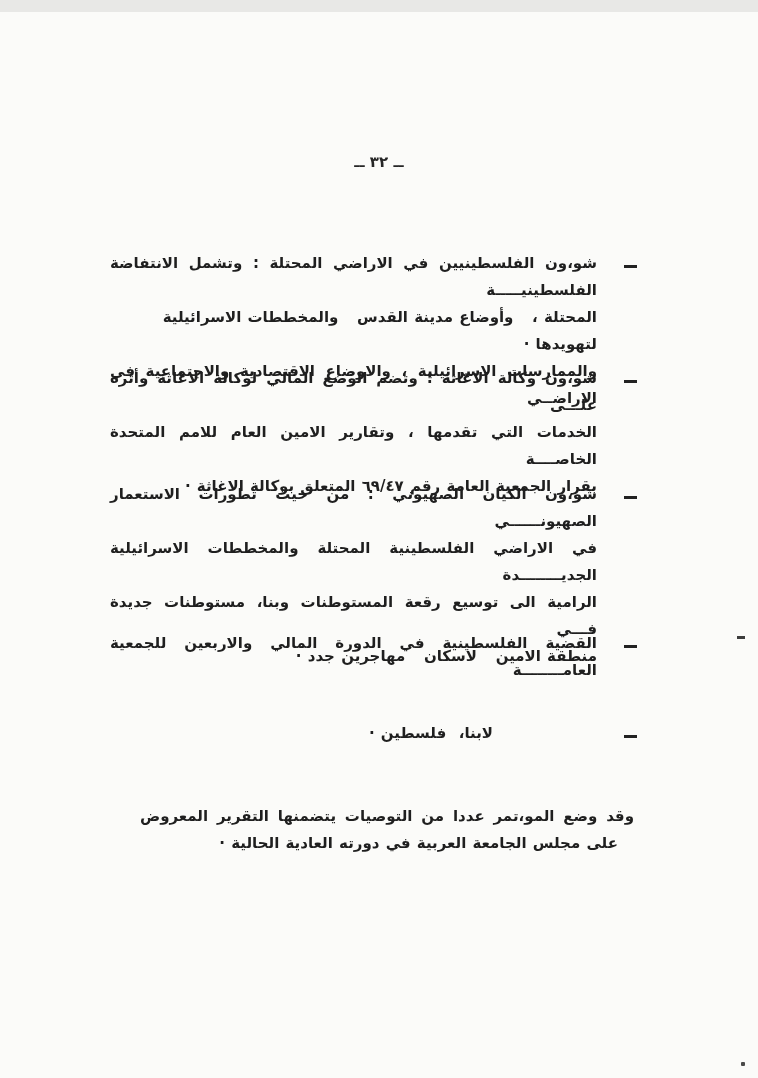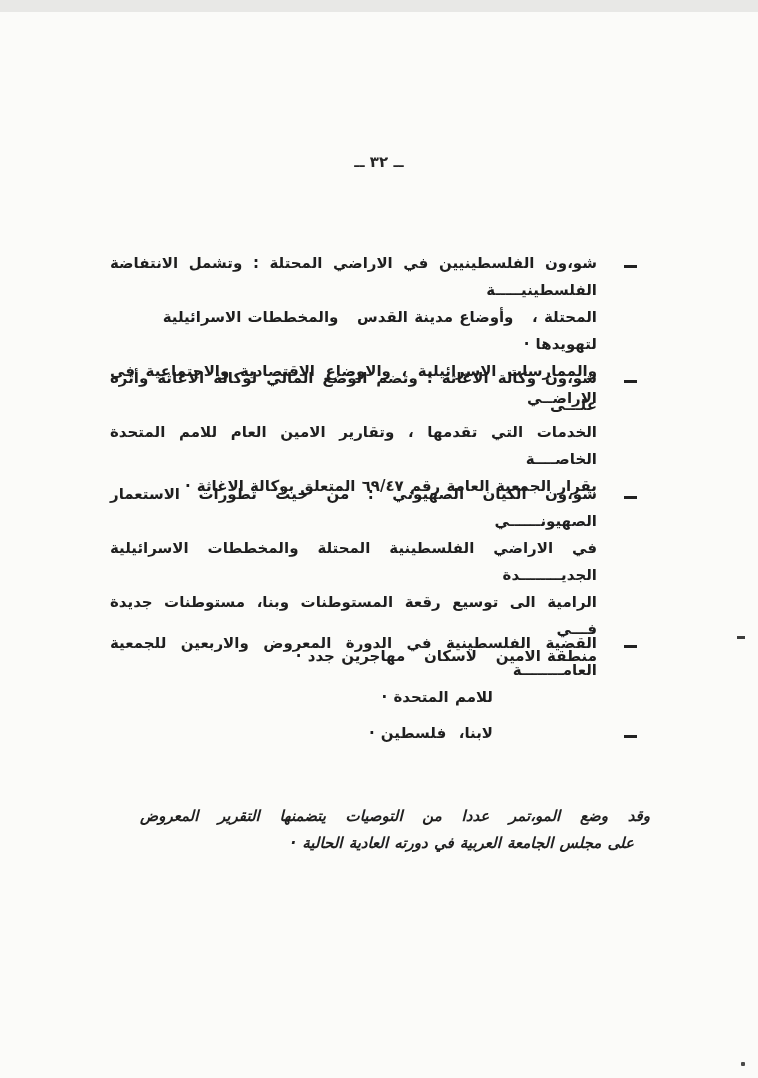--- a/index.html
+++ b/index.html
@@ -41,21 +41,21 @@
     word-spacing:1px;
   }
   .jl{
     white-space:normal;
     text-align:justify;
     text-align-last:justify;
   }
   .indent104{padding-right:104px;}
   .closing{
     position:absolute;
-    left:140px;right:108px;font-style:italic; 
+    left:140px;right:124px; 
   }
   .c-indent{padding-right:16px;}
   .artifact{position:absolute;background:#3d3d3d;}
   .artifact.dash1{left:737px;top:624px;width:8px;height:3px;}
   .artifact.speck{left:741px;top:1050px;width:4px;height:4px;border-radius:1px;background:#4a4a4a;}
 </style>
 </head>
 <body>
 
 <div class="page">
@@ -79,22 +79,21 @@
   <div class="li" style="top:469px">
     <span class="dash"></span>
     <div class="line jl">شو،ون الكيان الصهيوني :  من حيث تطورات الاستعمار الصهيونــــــي</div>
     <div class="line jl">في الاراضي الفلسطينية المحتلة والمخططات الاسرائيلية الجديــــــــدة</div>
     <div class="line jl">الرامية الى توسيع رقعة المستوطنات وبنا، مستوطنات جديدة فـــي</div>
     <div class="line">منطقة الامين   لاسكان   مهاجرين جدد ·</div>
   </div>
 
   <div class="li" style="top:618px">
     <span class="dash"></span>
-    <div class="line jl">القضية الفلسطينية  في الدورة المعروض والاربعين للجمعية  العامــــــــة</div>
-    <div class="line indent104">للامم المتحدة ·</div>
+    <div class="line jl">القضية الفلسطينية  في الدورة المالي والاربعين للجمعية  العامــــــــة</div>
   </div>
 
   <div class="li" style="top:708px">
     <span class="dash"></span>
     <div class="line indent104">لابنا،  فلسطين ·</div>
   </div>
 
   <div class="closing" style="top:791px">
     <div class="line jl">وقد وضع المو،تمر عددا من التوصيات يتضمنها التقرير المعروض</div>
     <div class="line c-indent">على مجلس الجامعة العربية في دورته العادية الحالية ·</div>

